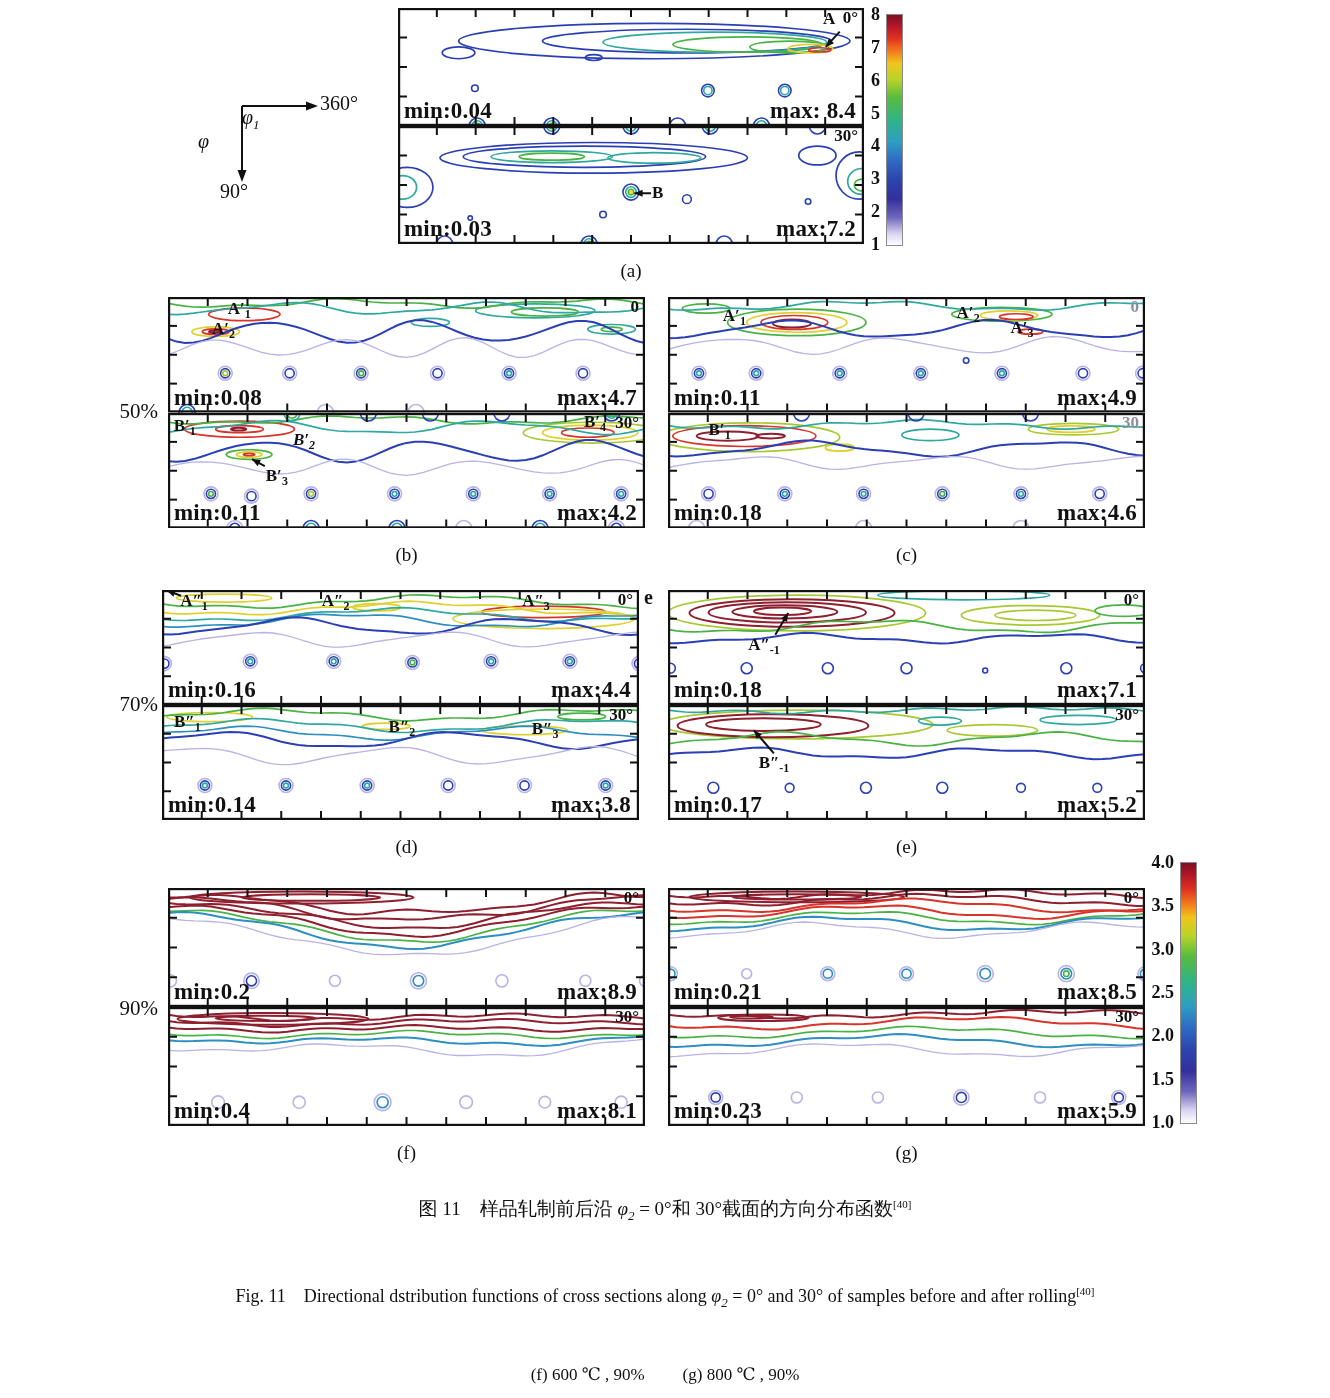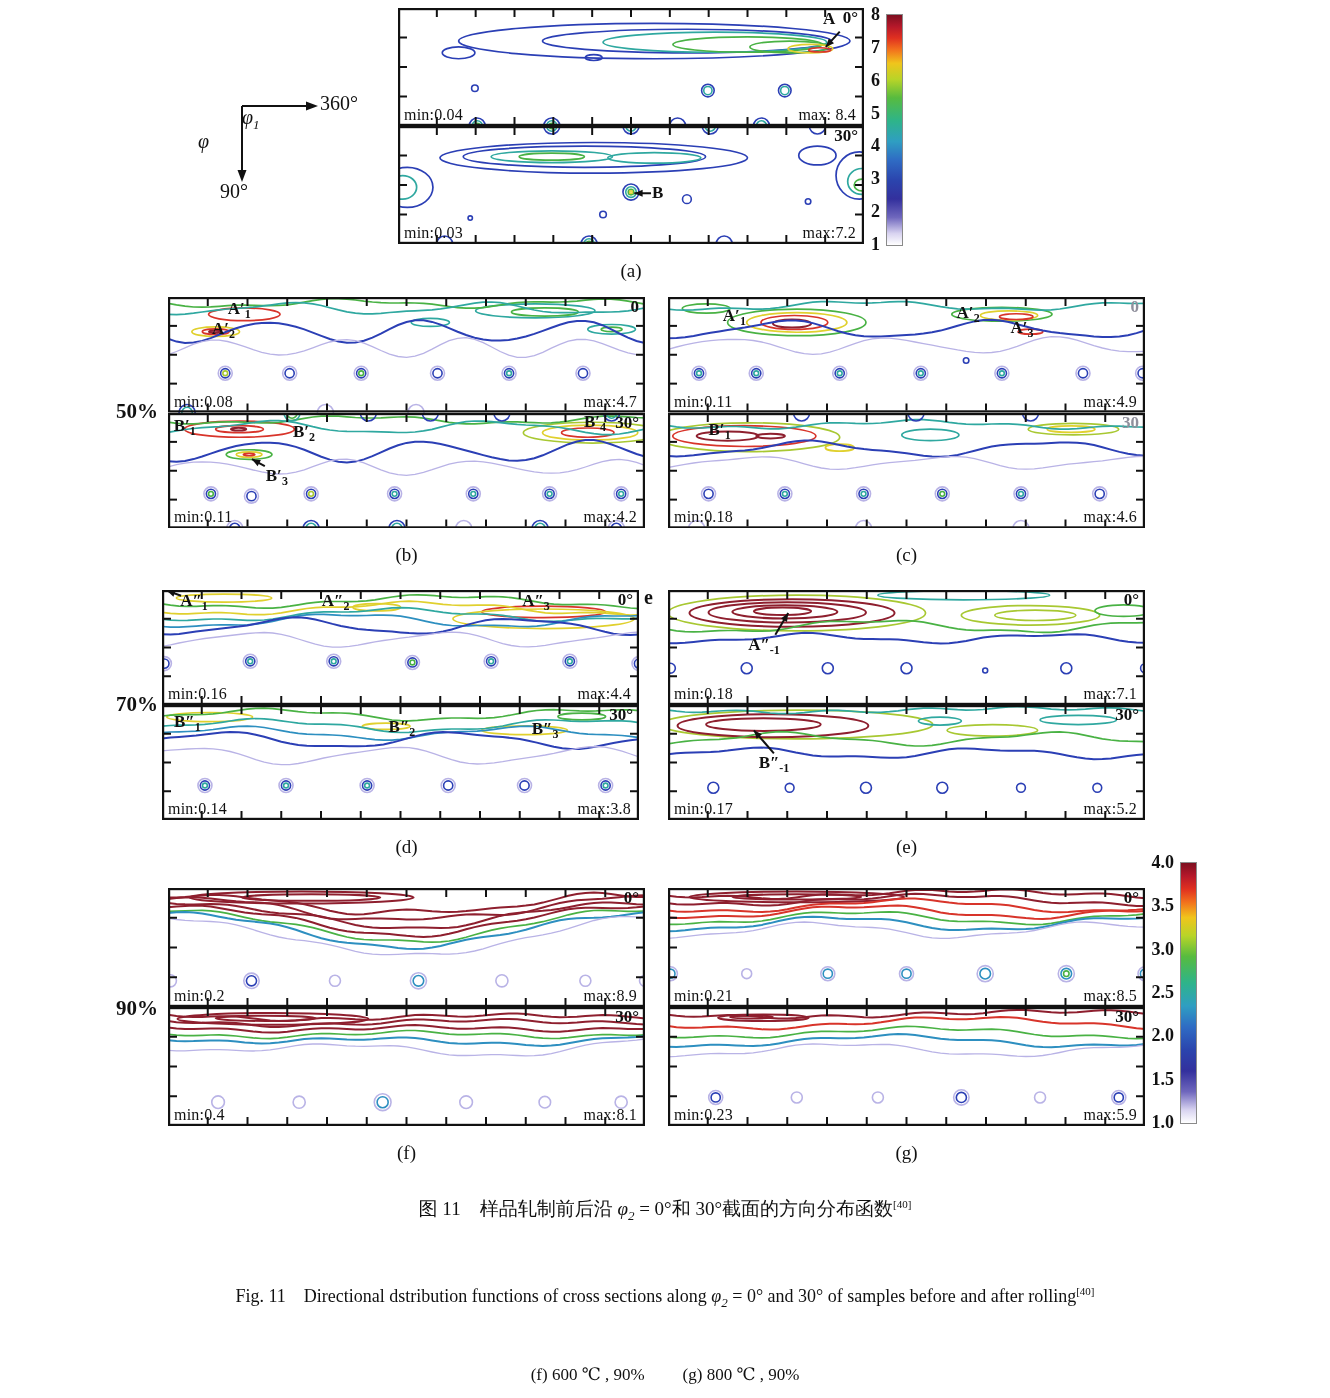--- a/index.html
+++ b/index.html
@@ -1,29 +1,29 @@
 <!DOCTYPE html>
 <html><head>
 <meta charset="utf-8">
 <style>
   html,body{margin:0;padding:0;background:#fff;}
   .fig{position:relative;width:1330px;height:1398px;background:#fff;overflow:hidden;
        font-family:"Liberation Serif","DejaVu Serif",serif;color:#111;}
   .panel{position:absolute;}
   .sec{position:absolute;left:0;width:100%;background:#fff;}
   .sec svg{position:absolute;left:0;top:0;display:block;}
-  .mm{position:absolute;font-weight:400;font-size:16px;letter-spacing:0.2px;}
+  .mm{position:absolute;font-weight:700;font-size:23px;letter-spacing:0.2px;}
   .min{left:6px;bottom:2px;}
   .max{right:8px;bottom:2px;}
   .ang{position:absolute;right:6px;top:0;font-weight:700;font-size:17px;}
   .ang.faint{color:#8f8f9c;font-weight:600;}
   .pk{position:absolute;font-weight:700;font-size:17px;white-space:nowrap;line-height:1;}
   .pk sub{font-size:12px;}
   .ptag{position:absolute;text-align:center;font-size:19px;}
-  .rowlab{position:absolute;font-size:21px;text-align:right;font-weight:bold;}
+  .rowlab{position:absolute;font-size:21px;text-align:right;}
   #rl0{left:58px;top:399px;width:100px;}
   #rl1{left:58px;top:692px;width:100px;}
   #rl2{left:40px;top:996px;width:118px;}
   .sidenote{position:absolute;font-weight:700;font-size:20px;}
   .cbar{position:absolute;}
   .cbar-bar{position:absolute;left:40px;width:15px;border:1px solid #8a8a8a;
     background:linear-gradient(to bottom,#7d0f20 0%,#b5182a 5%,#e03020 10%,#f2701d 15%,
       #f0c51c 21%,#b8d428 28%,#57bb3f 36%,#2eb489 46%,#2f9ec2 55%,#2f6cc4 63%,
       #2b44ad 72%,#33309d 80%,#6f67bd 88%,#d8d3f0 95%,#ffffff 100%);}
   #cbar1{left:846px;top:8px;width:60px;height:244px;}
@@ -392,21 +392,21 @@
           <line x1="468" y1="28.875" x2="475" y2="28.875" stroke="#111" stroke-width="2"></line>
           <line x1="2" y1="57.75" x2="9" y2="57.75" stroke="#111" stroke-width="2"></line>
           <line x1="468" y1="57.75" x2="475" y2="57.75" stroke="#111" stroke-width="2"></line>
           <line x1="2" y1="86.625" x2="9" y2="86.625" stroke="#111" stroke-width="2"></line>
           <line x1="468" y1="86.625" x2="475" y2="86.625" stroke="#111" stroke-width="2"></line>
           <rect x="1.1" y="1.1" width="474.8" height="113.3" fill="none" stroke="#111" stroke-width="2.2"></rect>
           <line x1="96.831" y1="53.13" x2="83.952" y2="46.2" stroke="#111" stroke-width="2"></line>
           <polygon points="84.0,46.2 92.9,47.0 89.6,53.2" fill="#111"></polygon>
         </svg>
         <div class="pk" style="left: 5.724px; top: 4.62px;"><span>B′</span><sub>1</sub></div>
-        <div class="pk" style="left: 124.974px; top: 10px;"><span>B′</span><sub>2</sub></div>
+        <div class="pk" style="left: 124.974px; top: 18px; font-style: italic;"><span>B′</span><sub>2</sub></div>
         <div class="pk" style="left: 97.785px; top: 54.285px;"><span>B′</span><sub>3</sub></div>
         <div class="pk" style="left: 415.944px; top: 0px;"><span>B′</span><sub>4</sub></div>
         <div class="ang">30°</div>
         <div class="mm min">min:0.11</div>
         <div class="mm max">max:4.2</div>
       </div>
     </div>
     <div class="ptag" style="left: 168px; top: 544px; width: 477px;">(b)</div>
     <div class="panel" style="left: 668px; top: 297px; width: 477px; height: 231px;">
       <div class="sec" style="top: 0px; height: 115.5px;">

